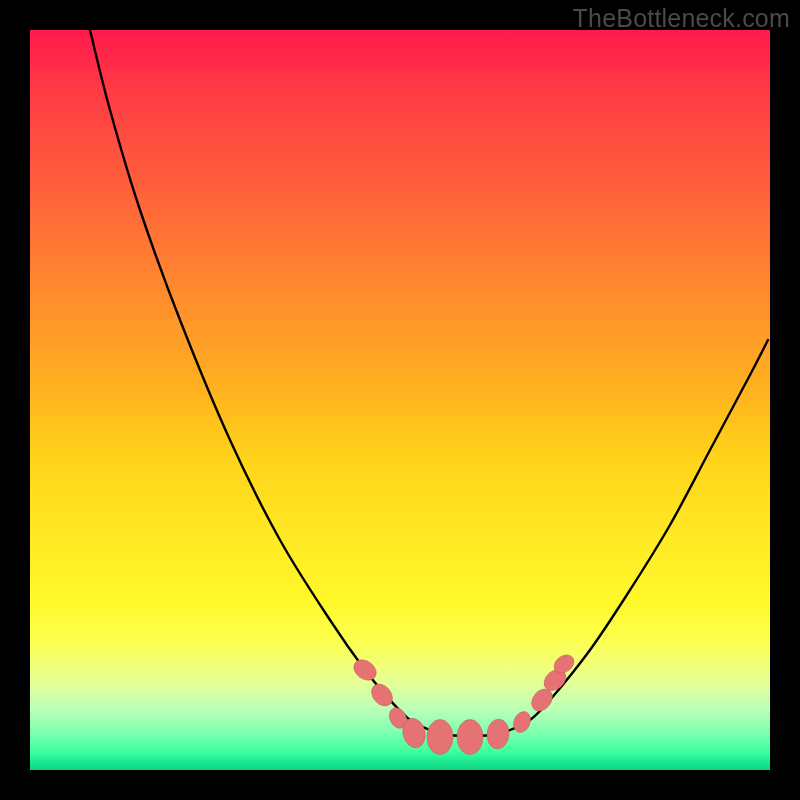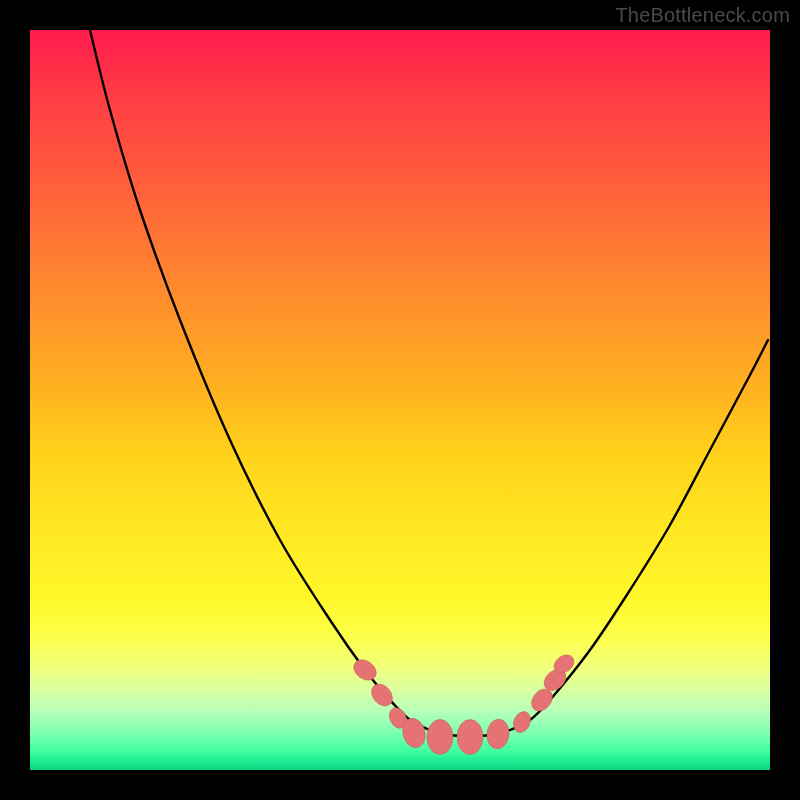--- a/index.html
+++ b/index.html
@@ -41,21 +41,21 @@
       #7dffb0 95%,
       #3fffa0 97.5%,
       #18e890 99%,
       #13d280 100%
     );
   }
   .watermark {
     position: absolute;
     top: 4px;
     right: 10px;
-    font-size: 20px;
+    font-size: 25px;
     font-weight: 500;
     color: #4a4a4a;
     letter-spacing: 0.2px;
     user-select: none;
   }
   svg.curve {
     position: absolute;
     left: 0;
     top: 0;
     width: 740px;

